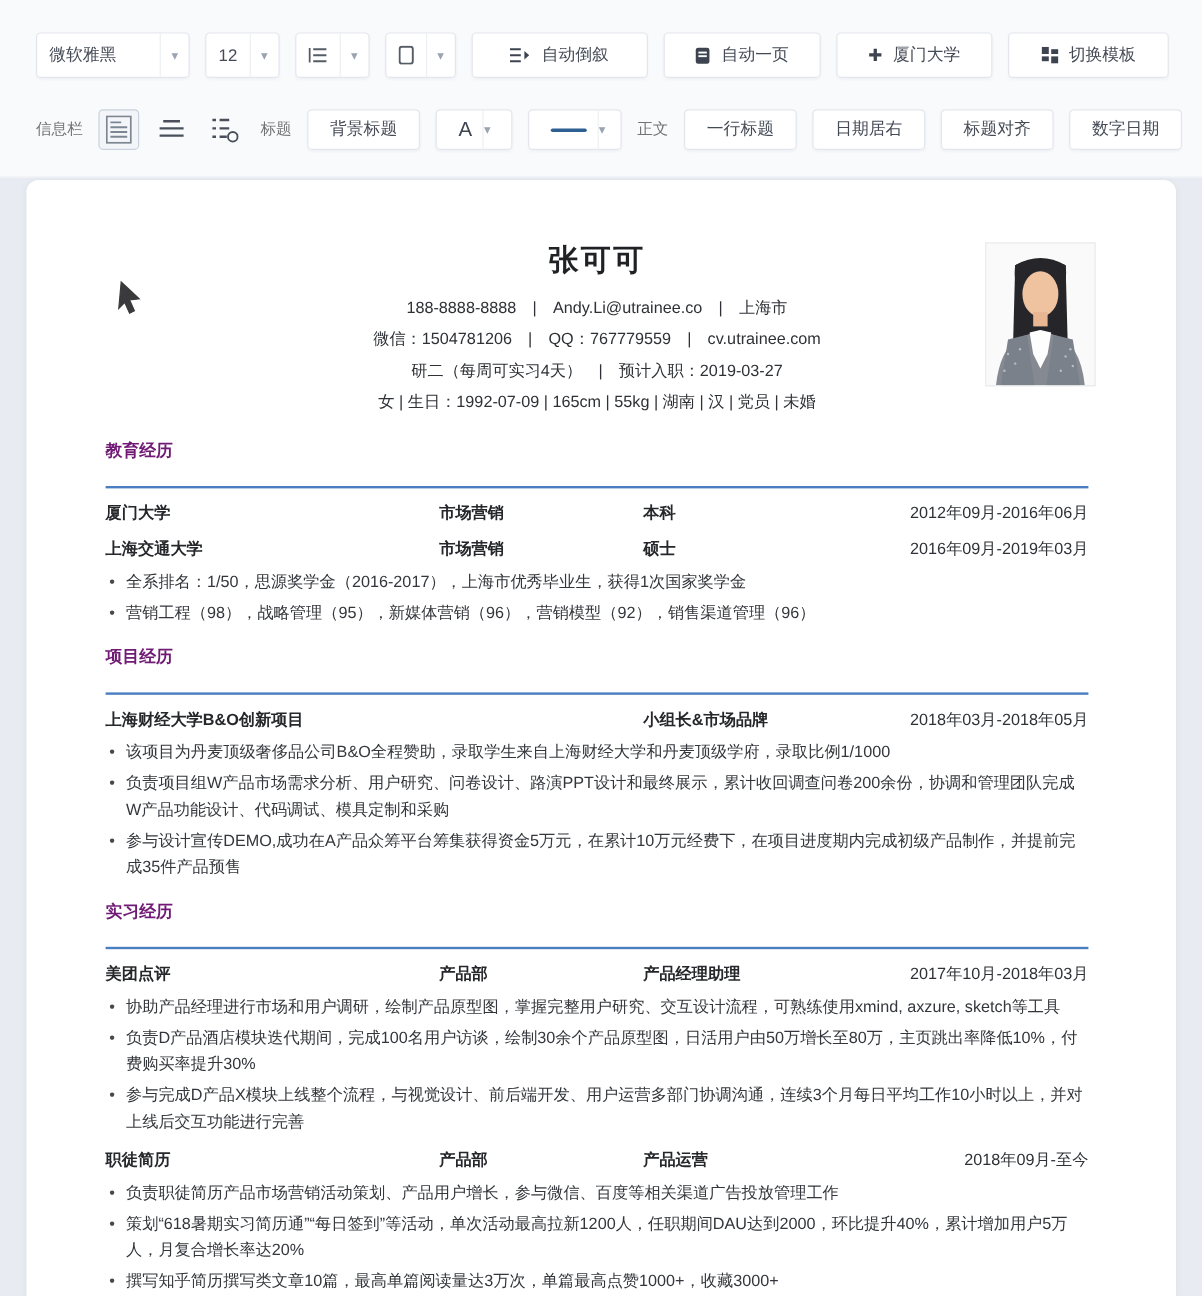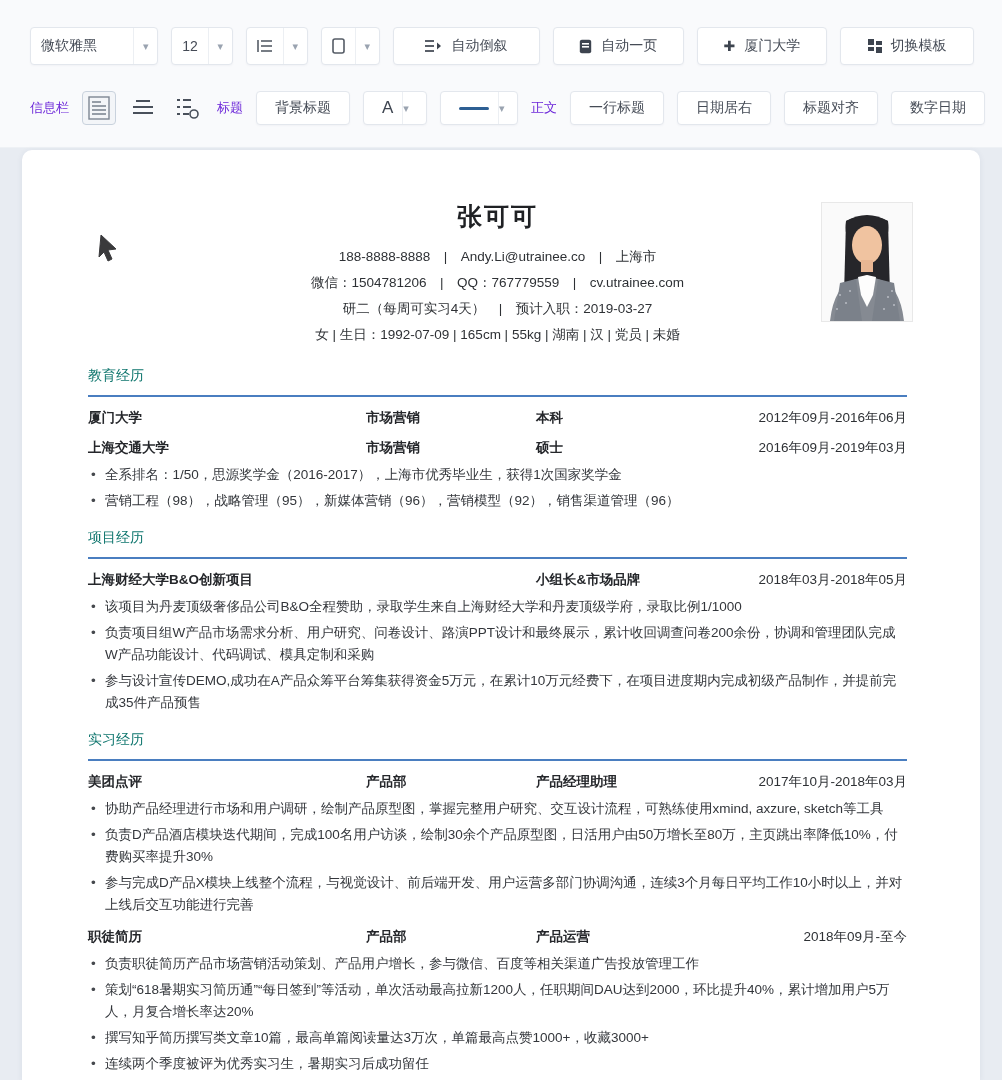--- a/index.html
+++ b/index.html
@@ -18,21 +18,21 @@
     box-shadow:0 1px 2px rgba(40,60,90,.04);
   }
   .tb-row2 .tb-btn { height:34px; }
   .tb-select .sel-text { padding:0 10px; flex:1; white-space:nowrap; }
   .tb-select .sel-caret, .split-caret {
     width:24px; align-self:stretch; display:flex; align-items:center; justify-content:center;
     border-left:1px solid #eceff3; color:#9aa3b0; font-size:11px;
   }
   .tb-btn { padding:0 18px; gap:9px; white-space:nowrap; }
   .tb-btn .bicon { display:flex; align-items:center; }
-  .lbl { color:#6d28d9; font-size:13px; white-space:nowrap; }
+  .lbl { color:#737373; font-size:13px; white-space:nowrap; }
 
   .icon-group { display:flex; align-items:center; gap:10px; }
   .icon-tile { width:34px; height:34px; border-radius:4px; display:flex; align-items:center; justify-content:center; cursor:pointer; }
   .icon-tile.active { border:1px solid #c9d2dd; background:#f3f5f8; }
 
   .color-btn { width:64px; }
   .color-btn .seg { flex:1; display:flex; align-items:center; justify-content:center; font-size:17px; color:#3d4450; }
   .line-swatch { width:30px; height:3px; background:#2d5f93; border-radius:2px; }
 
   
@@ -41,21 +41,21 @@
   .page-inner { padding:50px 73px 0 66px; }
 
   .cursor-wrap { position:absolute; left:73px; top:83px; width:26px; height:30px; pointer-events:none; }
 
   .r-header { position:relative; text-align:center; }
   .r-name { font-size:25px; font-weight:bold; color:#1f2124; letter-spacing:2px; }
   .r-contact { font-size:13.5px; color:#2e3135; margin-top:11px; line-height:26px; white-space:nowrap; }
   .photo { position:absolute; right:-6px; top:2px; width:92px; height:120px; border:1px solid #e8e8e8; background:#fbfbfb; cursor:pointer; }
 
   .section { margin-top:17px; }
-  .sec-title { font-size:14px; font-weight:normal; color:#0f766e; padding-bottom:10px; }
+  .sec-title { font-size:14px; font-weight:bold; color:#701a75; padding-bottom:20px; }
   .sec-rule { border-bottom:2px solid #4a7ec0; }
   .entry-row { display:grid; grid-template-columns:278px 170px 1fr 215px; align-items:baseline;
                font-size:13.5px; font-weight:bold; color:#25272b; margin-top:12px; cursor:text; }
   .entry-row .date { text-align:right; font-weight:normal; color:#2e3135; font-size:13.5px; }
   .bullets { list-style:none; margin-top:7px; }
   .bullets li { position:relative; padding-left:17px; font-size:13.5px; color:#33363b; line-height:22px; margin-bottom:4px; cursor:text; }
   .bullets li::before { content:"•"; position:absolute; left:3px; color:#45484d; }
 </style>
 </head>
 <body>

